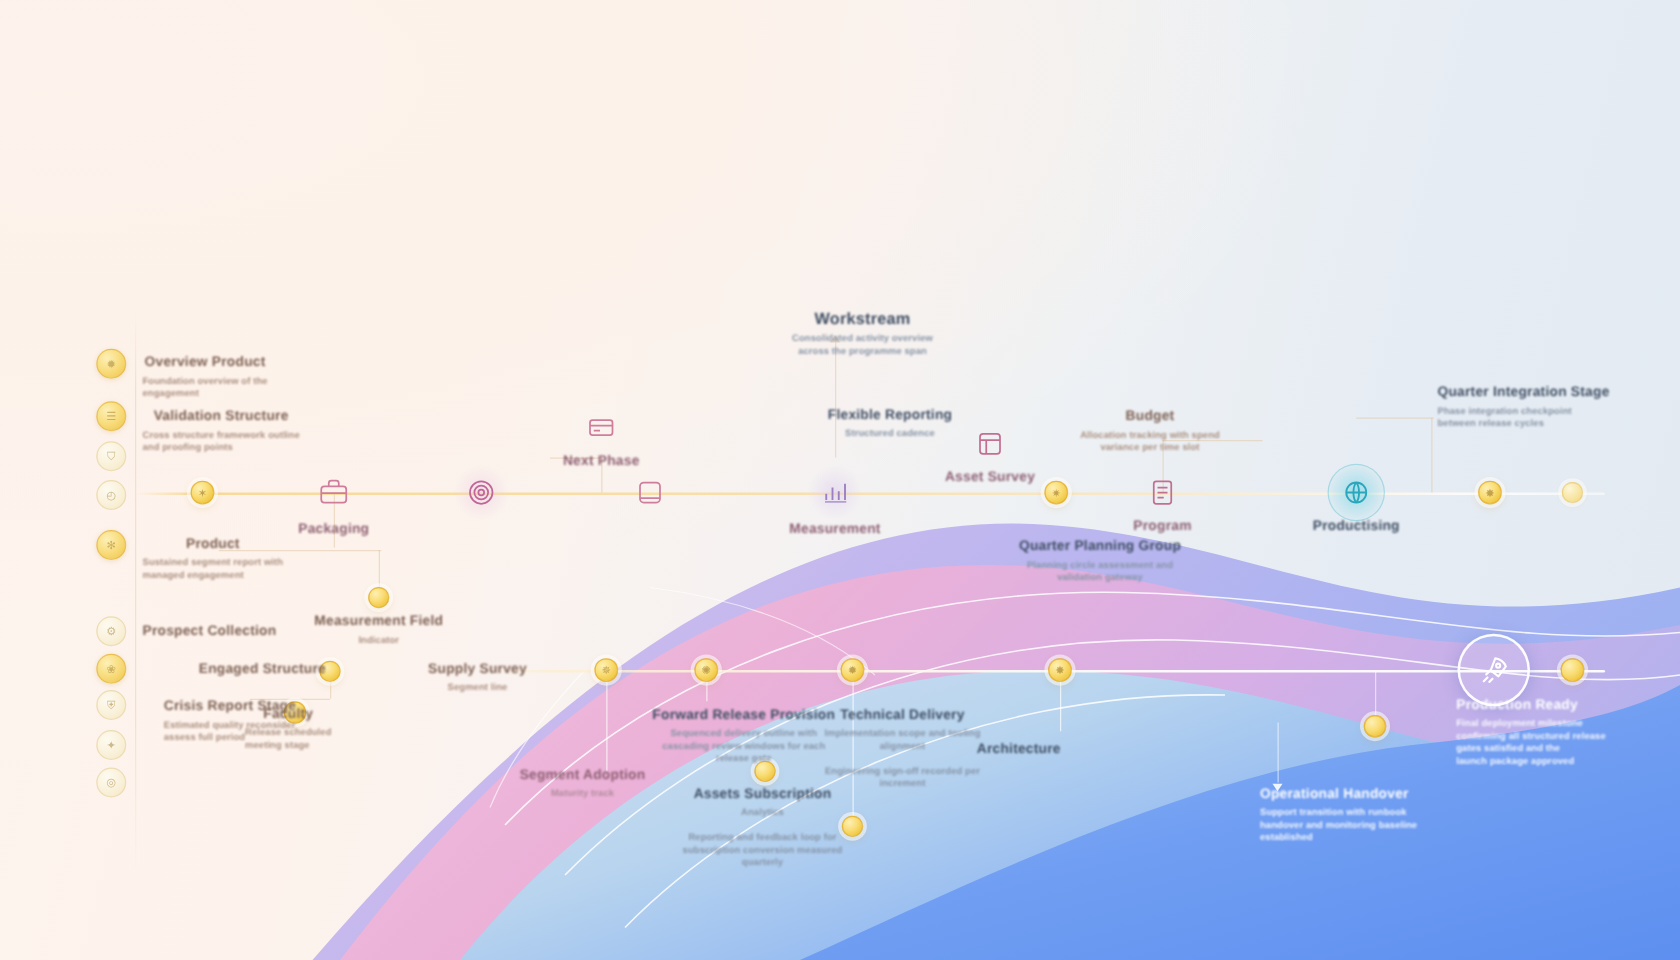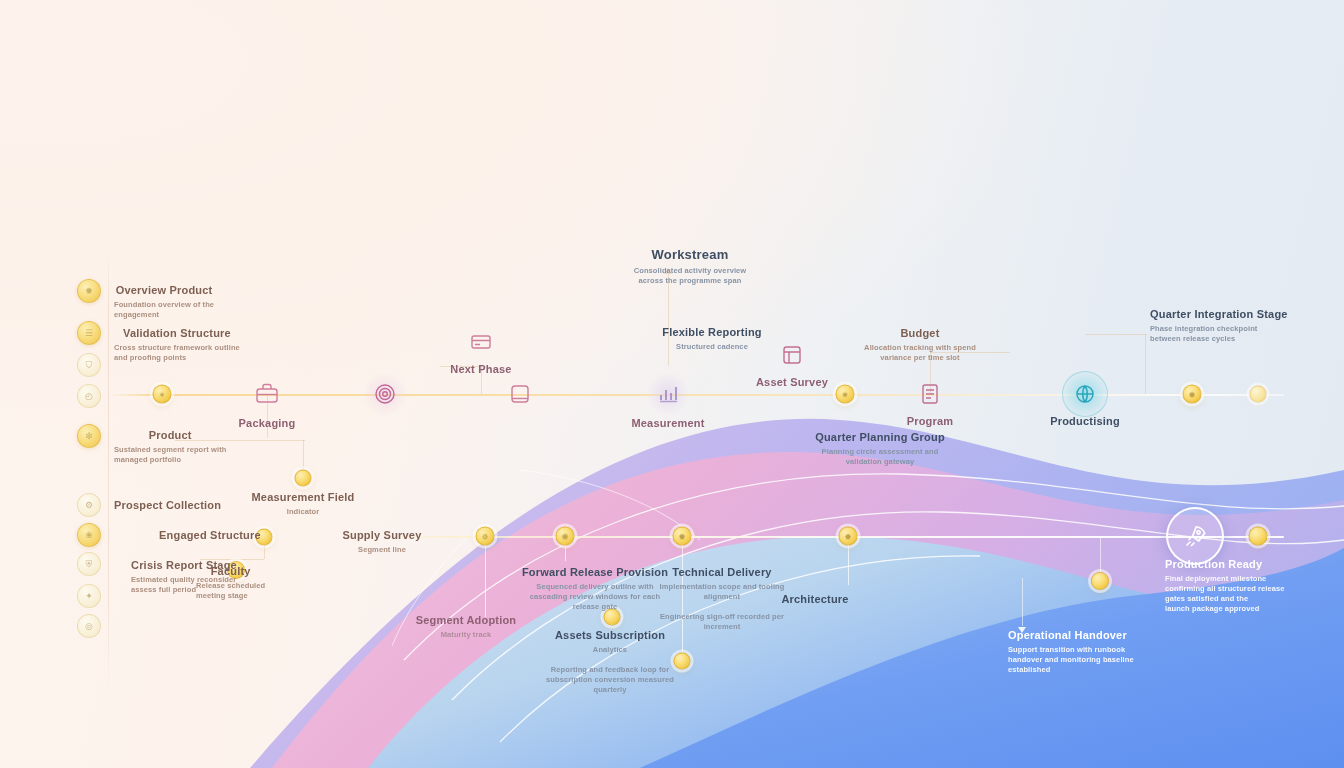--- a/index.html
+++ b/index.html
@@ -442,21 +442,21 @@
 engagement</span>
       </div>
       <div class="lbl warm left" style="left: 114px; top: 326px; max-width: 150px;">
         <span class="t">Validation Structure</span>
         <span class="s" style="white-space: pre-line;">Cross structure framework outline
 and proofing points</span>
       </div>
       <div class="lbl warm left" style="left: 114px; top: 428px; max-width: 150px;">
         <span class="t">Product</span>
         <span class="s" style="white-space: pre-line;">Sustained segment report with
-managed portfolio</span>
+managed engagement</span>
       </div>
       <div class="lbl warm left" style="left: 114px; top: 498px; max-width: 150px;">
         <span class="t">Prospect Collection</span>
       </div>
       <div class="lbl warm left" style="left: 114px; top: 528px; max-width: 150px; margin-left: 45px;">
         <span class="t">Engaged Structure</span>
       </div>
       <div class="lbl warm left" style="left: 114px; top: 558px; max-width: 150px; margin-left: 17px;">
         <span class="t">Crisis Report Stage</span>
         <span class="s" style="white-space: pre-line;">Estimated quality reconsider

